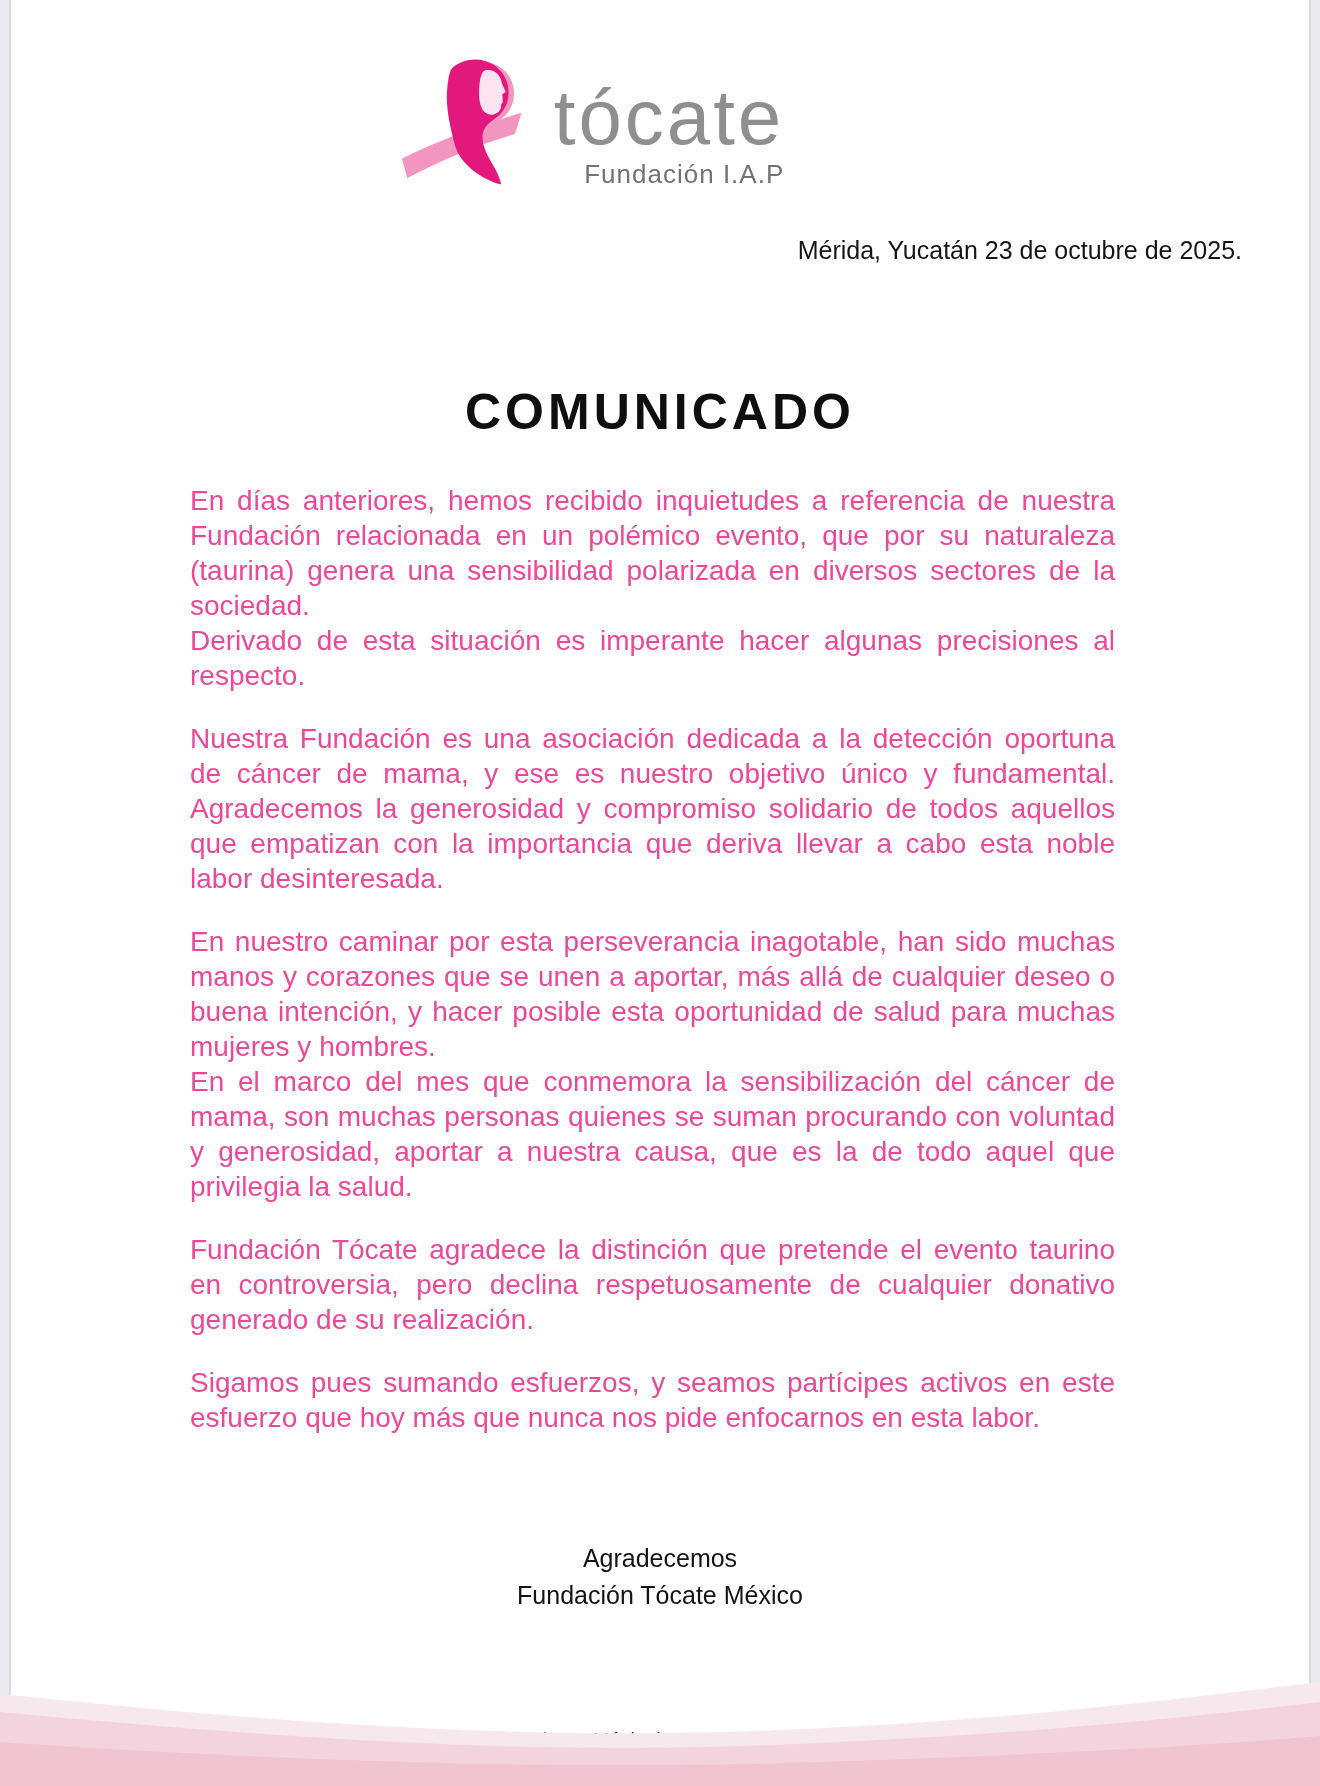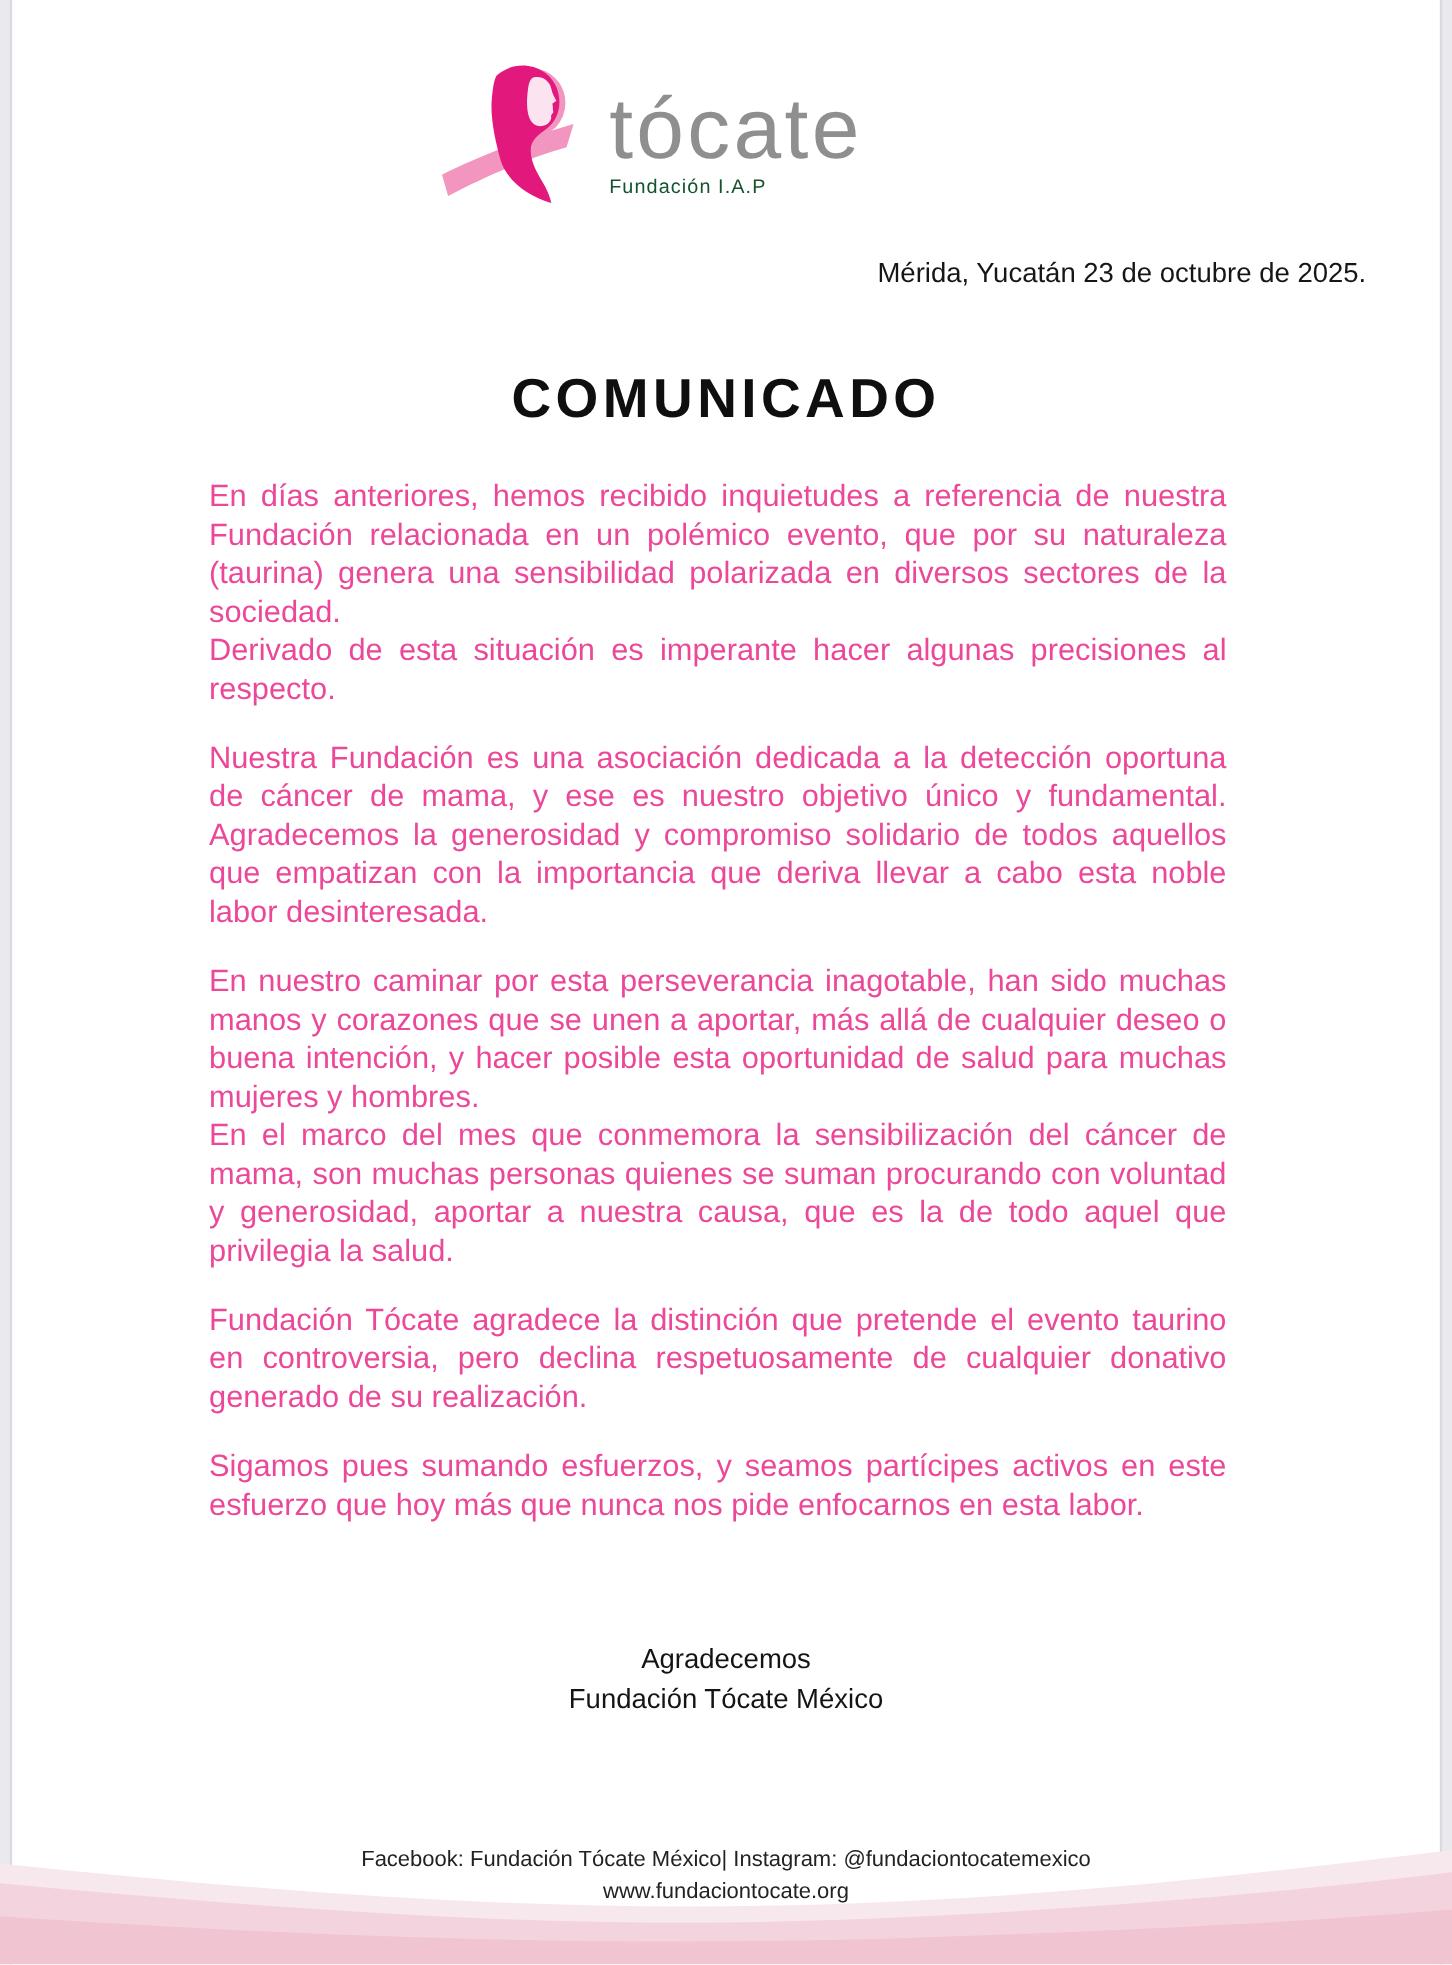--- a/index.html
+++ b/index.html
@@ -18,30 +18,30 @@
     display:flex;justify-content:center;align-items:flex-start;
     padding-top:56px;transform:translateX(-68px);
   }
   .ribbon-wrap{width:138px;height:132px;margin-right:16px;flex:0 0 auto;}
   .brand-block{margin-top:22px;}
   .brand{
     font-size:78px;line-height:1;font-weight:300;color:#8f8f8f;
     letter-spacing:3px;font-family:"Liberation Sans",sans-serif;
   }
   .brand-sub{
-    font-size:18px;color:#14532d;margin-top:3px;letter-spacing:1px;
+    font-size:26px;color:#737373;text-align:right;margin-top:3px;letter-spacing:1px;
   }
 
   .date-line{
     text-align:right;padding-right:78px;font-size:25px;margin-top:46px;color:#161616;
   }
 
   .page-title{
     text-align:center;font-size:50px;font-weight:700;letter-spacing:4px;
-    margin-top:70px;color:#0f0f0f;
+    margin-top:118px;color:#0f0f0f;
   }
 
   .body-text{
     margin:42px 205px 0 190px;
     font-size:28px;line-height:35px;text-align:justify;color:#ec4899;
   }
   .body-text p{margin:0;}
   .body-text p.gap{margin-bottom:28px;}
 
   .closing{

